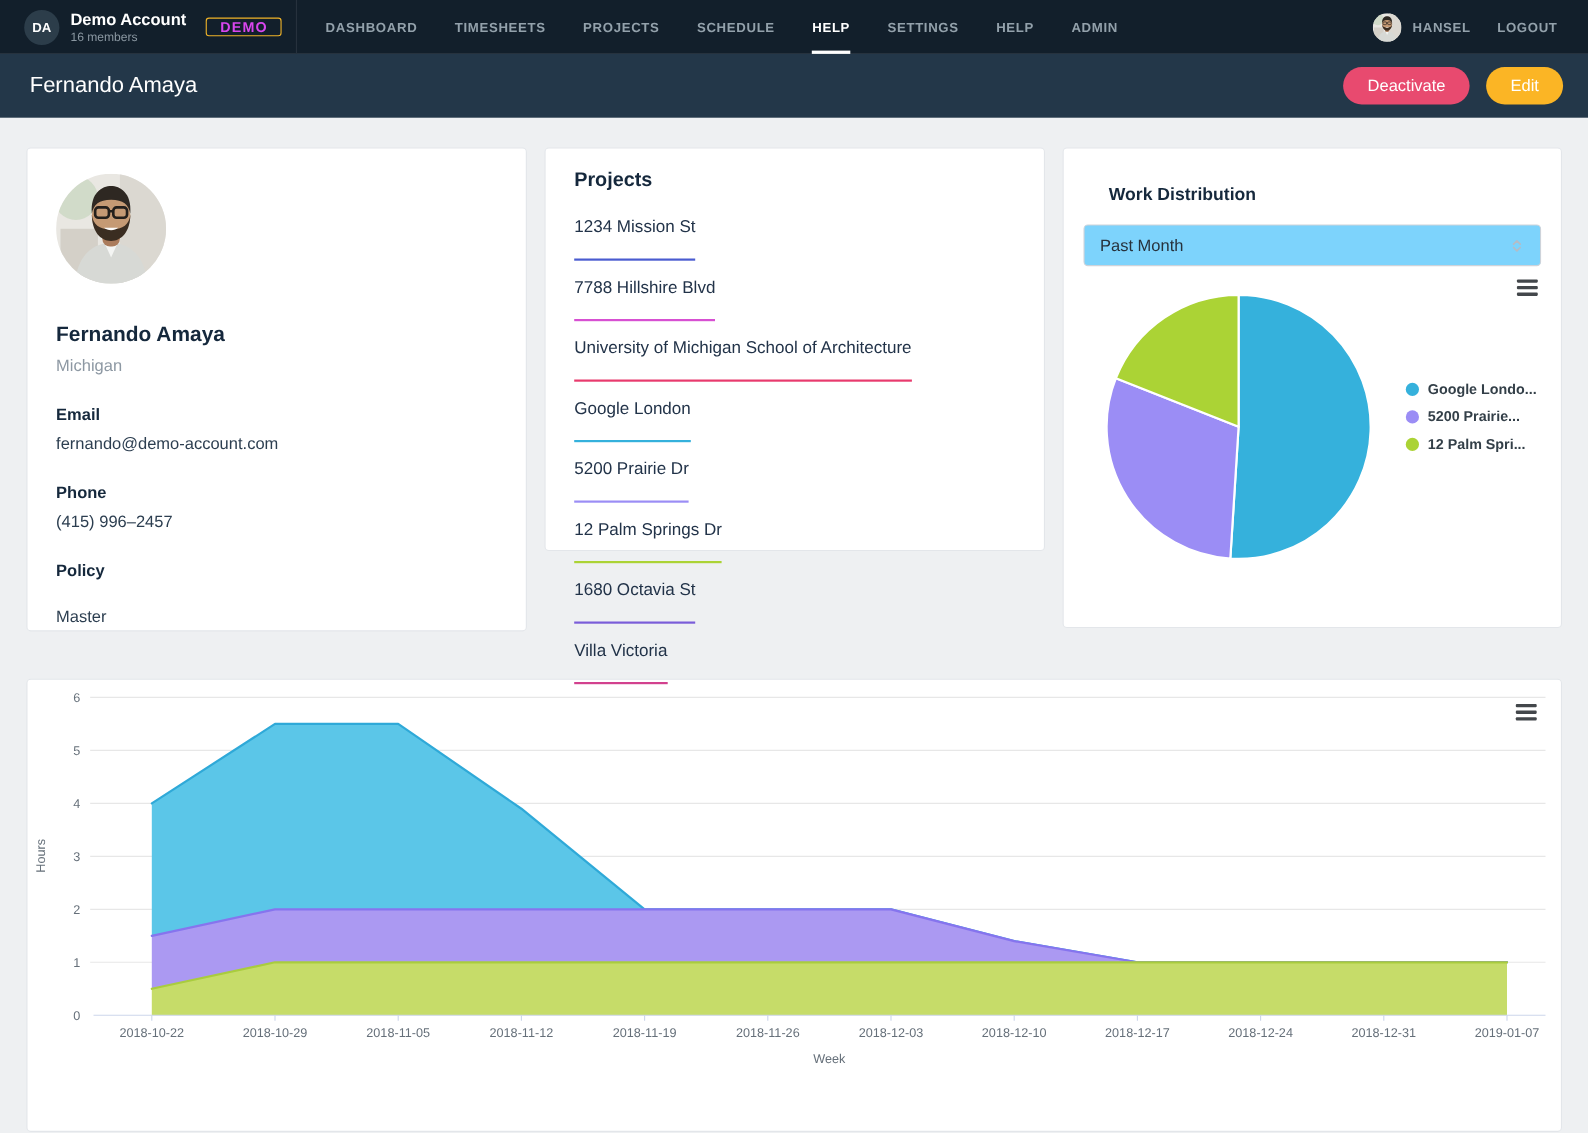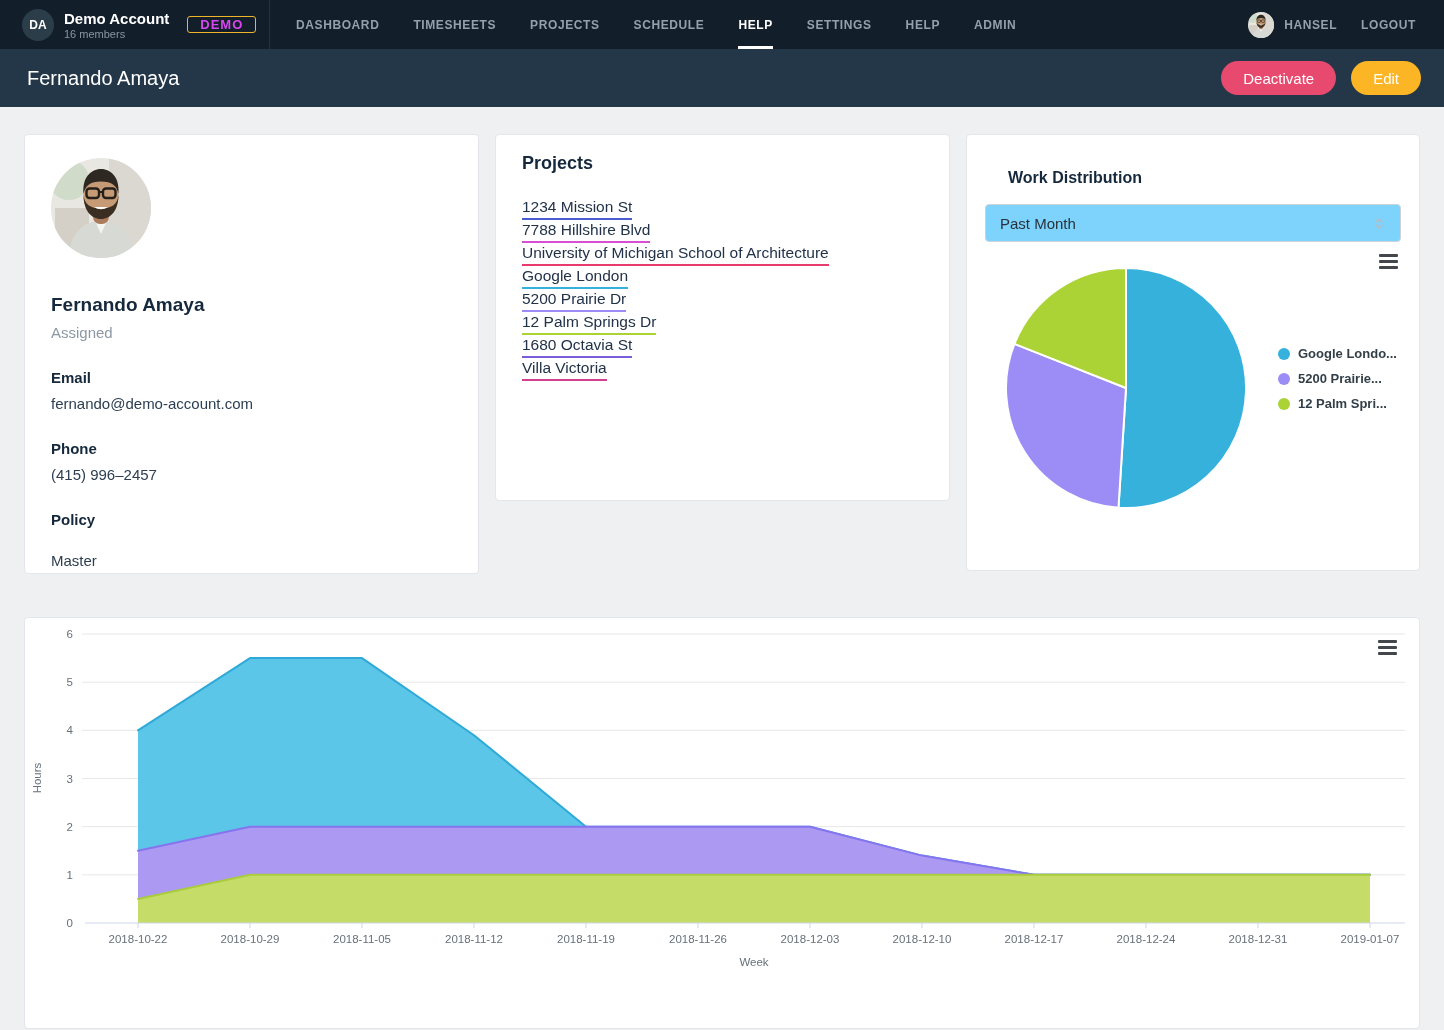--- a/index.html
+++ b/index.html
@@ -45,21 +45,21 @@
   
   .avatar-lg { width:100px; height:100px; border-radius:50%; overflow:hidden; display:block; }
   .profile-name { font-size:19px; font-weight:bold; color:#15283c; margin-top:36px; }
   .profile-role { font-size:15px; color:#8d98a3; margin-top:8px; }
   .detail-label { font-size:15px; font-weight:bold; color:#15283c; margin-top:28px; }
   .detail-value { font-size:15px; color:#2c3e50; margin-top:9px; }
   .detail-value.policy { margin-top:24px; }
   
   .projects-title { font-size:18px; font-weight:bold; color:#15283c; margin-bottom:24px; }
   .proj { display:table; font-size:15.5px; color:#223349; text-decoration:none;
-    border-bottom:2px solid #999; padding-bottom:2px; margin-bottom:1px; cursor:pointer; }
+    border-bottom:2px solid #999; padding-bottom:19px; margin-bottom:16px; cursor:pointer; }
   
   .wd-title { font-size:16px; font-weight:bold; color:#15283c; margin:34px 18px 0 41px; }
   .select { margin:17px 18px 0 18px; height:38px; border:1px solid #cdd3da; border-radius:4px;
     display:flex; align-items:center; padding:0 14px; font-size:15px; color:#27323c; cursor:pointer;
     background:#7dd3fc; justify-content:space-between; }
   .wd-chart { position:relative; height:300px; margin-top:8px; }
   .hamburger { position:absolute; display:inline-flex; flex-direction:column; gap:3px; cursor:pointer; }
   .hamburger i { display:block; width:19px; height:3px; background:#43474b; border-radius:1px; }
   .wd-chart .hamburger { right:21px; top:4px; }
   .pie-svg { position:absolute; left:37px; top:16px; }
@@ -145,21 +145,21 @@
 </div>
 
 <div class="content">
   <div class="row1">
 
     <section class="card card-profile">
       <svg class="avatar-lg" viewBox="0 0 100 100">
           <use href="#avatar-art"></use>
         </svg>
       <div class="profile-name">Fernando Amaya</div>
-      <div class="profile-role">Assigned</div>
+      <div class="profile-role">Michigan</div>
       <div class="detail-label">Email</div>
       <div class="detail-value">fernando@demo-account.com</div>
       <div class="detail-label">Phone</div>
       <div class="detail-value">(415) 996–2457</div>
       <div class="detail-label">Policy</div>
       <div class="detail-value policy">Master</div>
     </section>
 
     <section class="card card-projects">
       <div class="projects-title">Projects</div>

